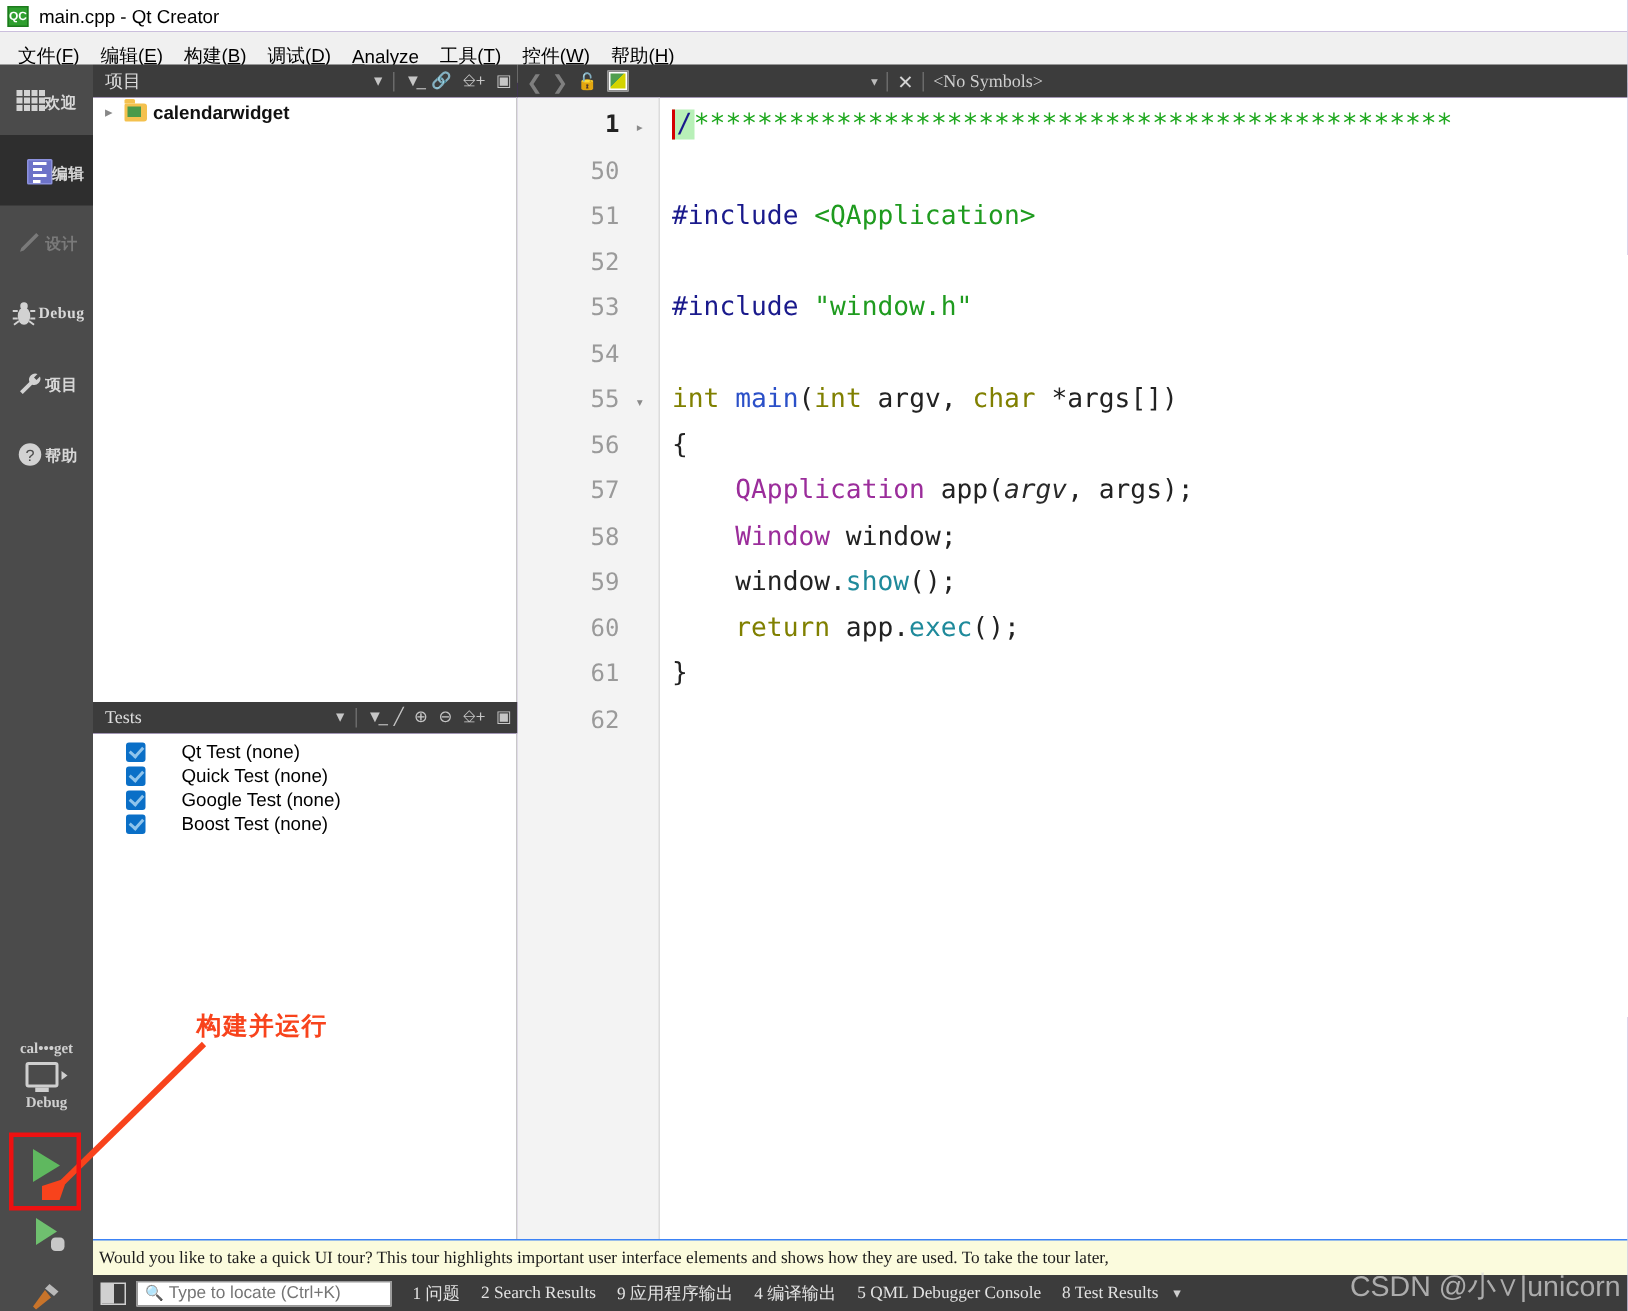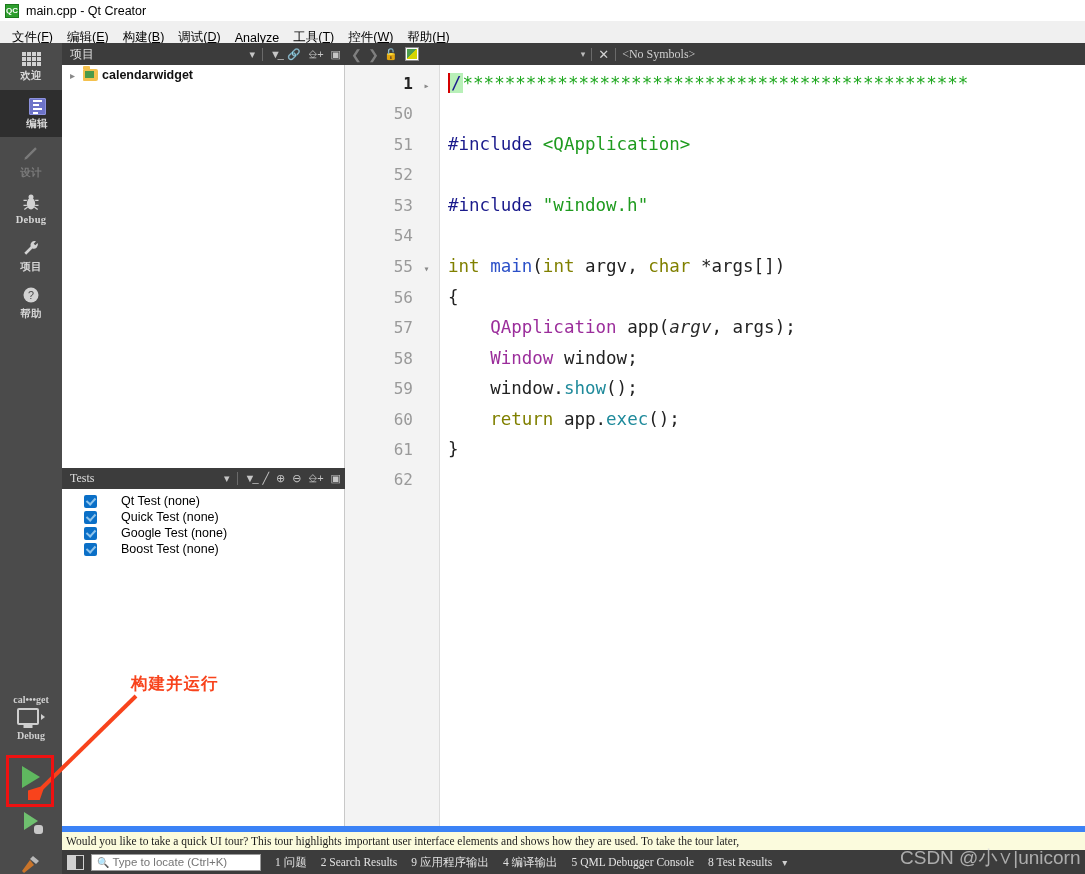--- a/index.html
+++ b/index.html
@@ -50,21 +50,21 @@
   }
   .menu-item u { text-decoration: underline; }
 
   
   .modebar {
     position: absolute; left: 0; top: 43px; width: 62px; height: 831px;
     background: #4b4b4b;
   }
   .mode-item {
     width: 62px; height: 47px;
-    display: flex; flex-direction: column;
+    display: flex; 
     align-items: center; justify-content: center;
     color: #d7d7d7; cursor: pointer;
     padding-top: 2px;
   }
   .mode-item.selected { background: #2e2e2e; padding-left: 12px; }
   .mode-item.disabled { color: #7a7a7a; }
   .mode-label {
     font-size: 10.5px; margin-top: 2px;
     font-family: "Liberation Serif", serif; font-weight: bold;
     letter-spacing: .3px;
@@ -277,21 +277,21 @@
   .cmt     { color: #1fa81f; }
   .foldmark{
     background:#b8f0b8; color:#1a1a8c; padding:0 1px;
     border-left: 2px solid #d40000;
   }
 
   
   .banner {
     position: absolute; left: 62px; top: 826px; width: 1023px; height: 24px;
     background: #fbfbdd; display: flex; align-items: center;
-    padding-left: 4px; border-top: 6px solid #3b82f6;
+    padding-left: 4px; border-top: 1px solid #3b82f6;
   }
   .banner-text {
     font-size: 11.5px; color: #1c1c1c;
     font-family: "Liberation Serif", serif; white-space: nowrap;
   }
   .statusbar {
     position: absolute; left: 62px; top: 850px; width: 1023px; height: 24px;
     background: #3c3c3c; display: flex; align-items: center; gap: 0;
     padding-left: 5px;
   }

